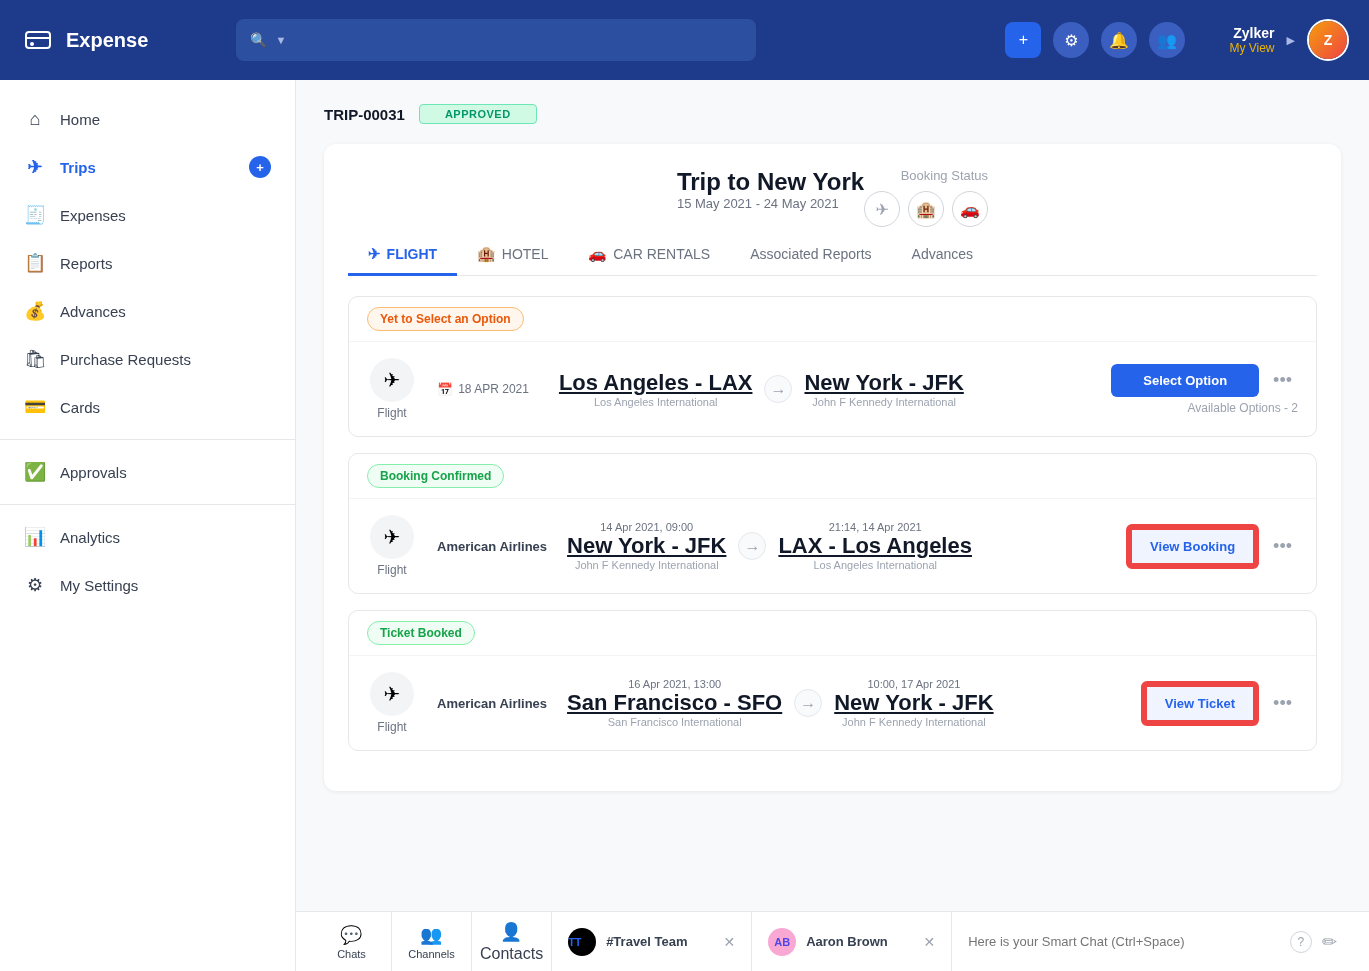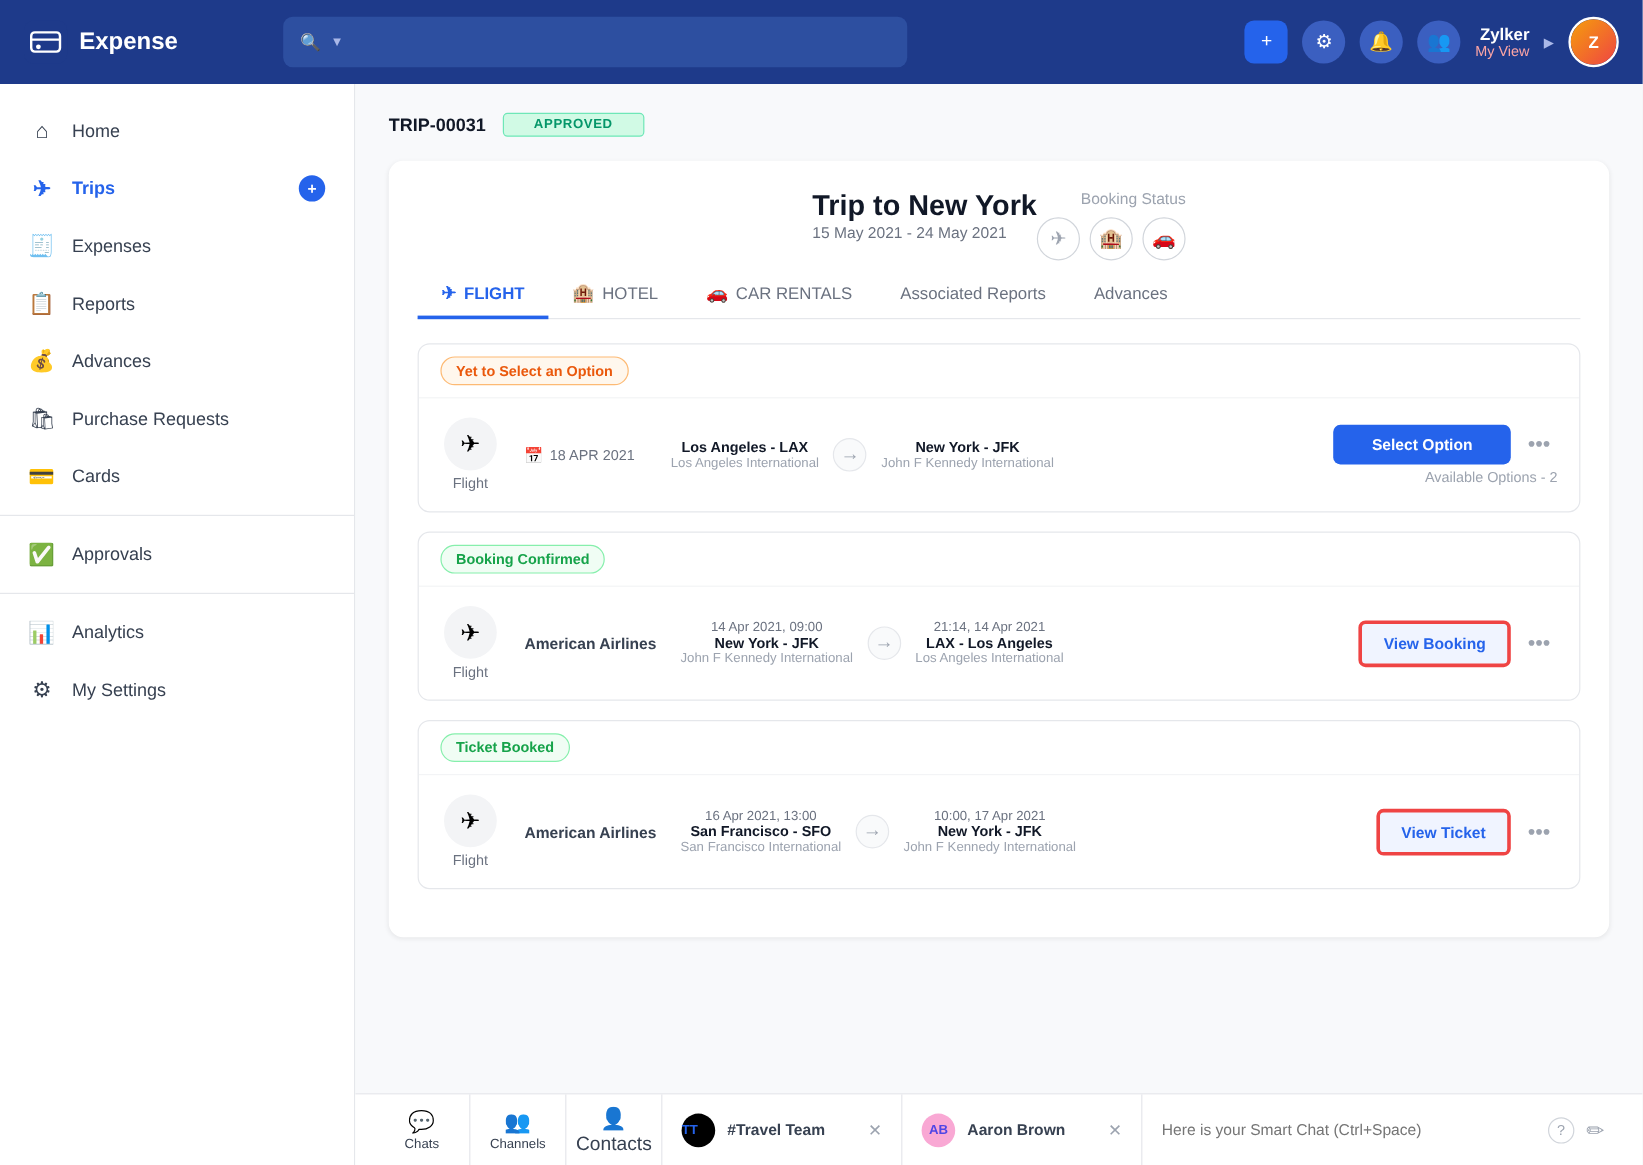--- a/index.html
+++ b/index.html
@@ -1,42 +1,42 @@
 <!DOCTYPE html>
 <html><head>
   <meta charset="utf-8">
   <style>
     * { box-sizing: border-box; margin: 0; padding: 0; }
     body { font-family: -apple-system, BlinkMacSystemFont, 'Segoe UI', sans-serif; background: #f0f2f5; display: flex; flex-direction: column; height: 971px; width: 1369px; overflow: hidden; }
 
     
     .topnav {
       background: #1e3a8a;
-      height: 70px;
+      height: 80px;
       display: flex;
       align-items: center;
       padding: 0 20px;
       gap: 16px;
       flex-shrink: 0;
     }
     .topnav-logo {
       display: flex; align-items: center; gap: 10px; color: white; font-size: 20px; font-weight: 600; min-width: 200px;
     }
     .logo-icon { width: 36px; height: 36px; }
     .search-bar {
       flex: 1; max-width: 520px; background: #2d4fa0; border-radius: 8px; display: flex; align-items: center; padding: 0 14px; gap: 8px; height: 42px;
     }
     .search-bar input { background: transparent; border: none; outline: none; color: #aab8e8; font-size: 14px; flex: 1; }
     .search-bar input::placeholder { color: #aab8e8; }
     .topnav-actions { display: flex; align-items: center; gap: 12px; margin-left: auto; }
     .action-btn { width: 36px; height: 36px; border-radius: 50%; background: #3b5fc0; border: none; cursor: pointer; display: flex; align-items: center; justify-content: center; color: white; font-size: 16px; }
     .action-btn.plus { background: #2563eb; border-radius: 8px; }
     .user-info { color: white; text-align: right; }
     .user-name { font-size: 14px; font-weight: 600; }
-    .user-view { font-size: 12px; color: #fca5a5; }
+    .user-view { font-size: 12px; color: #eab308; margin-left: 32px; }
     .avatar { width: 42px; height: 42px; border-radius: 50%; background: #ddd; overflow: hidden; border: 2px solid white; }
 
     
     .main-layout { display: flex; flex: 1; overflow: hidden; }
 
     
     .sidebar {
       width: 296px; background: white; padding: 16px 0; display: flex; flex-direction: column; border-right: 1px solid #e5e7eb; flex-shrink: 0;
     }
     .sidebar-item {
@@ -80,26 +80,26 @@
     .status-badge-booked { display: inline-block; background: #f0fdf4; color: #16a34a; border: 1px solid #86efac; border-radius: 16px; font-size: 12px; font-weight: 600; padding: 4px 12px; }
     .flight-row { display: flex; align-items: center; padding: 16px 18px; gap: 20px; border-top: 1px solid #f3f4f6; }
     .flight-icon-wrap { display: flex; flex-direction: column; align-items: center; gap: 4px; min-width: 50px; }
     .flight-plane-icon { width: 44px; height: 44px; border-radius: 50%; background: #f3f4f6; display: flex; align-items: center; justify-content: center; font-size: 20px; }
     .flight-label { font-size: 12px; color: #6b7280; }
     .airline-name { font-size: 13px; font-weight: 600; color: #374151; white-space: nowrap; }
     .flight-date { font-size: 12px; color: #6b7280; display: flex; align-items: center; gap: 5px; margin-right: 10px; }
     .flight-date .cal-icon { font-size: 13px; }
     .route-block { display: flex; align-items: center; gap: 12px; flex: 1; }
     .route-city { text-align: center; }
-    .route-city-name { font-size: 12px; font-weight: 700; color: #111827; }
+    .route-city-name { font-size: 22px; font-weight: 700; color: #111827; text-decoration: underline; }
     .route-city-sub { font-size: 11px; color: #9ca3af; }
     .route-arrow { font-size: 16px; color: #9ca3af; background: #f9fafb; width: 28px; height: 28px; border-radius: 50%; display: flex; align-items: center; justify-content: center; border: 1px solid #e5e7eb; }
     .flight-actions { display: flex; flex-direction: column; align-items: flex-end; gap: 4px; min-width: 170px; }
     .btn-select { background: #2563eb; color: white; border: none; border-radius: 6px; padding: 9px 32px; font-size: 13px; font-weight: 600; cursor: pointer; }
-    .btn-view { background: #f0f4ff; color: #2563eb; border: 3px solid #ef4444; border-radius: 6px; padding: 9px 18px; font-size: 13px; font-weight: 600; cursor: pointer; }
+    .btn-view { background: #f0f4ff; color: #2563eb; border: 6px solid #ef4444; border-radius: 6px; padding: 9px 18px; font-size: 13px; font-weight: 600; cursor: pointer; }
     .available-opts { font-size: 12px; color: #9ca3af; text-align: right; }
     .three-dots-btn { background: none; border: none; cursor: pointer; font-size: 18px; color: #9ca3af; padding: 4px 6px; }
     .action-row { display: flex; align-items: center; gap: 8px; }
     .route-time { font-size: 11px; color: #6b7280; text-align: center; }
 
     
     .chat-bar {
       height: 60px; background: white; border-top: 1px solid #e5e7eb; display: flex; align-items: center; padding: 0 16px; gap: 0; flex-shrink: 0;
     }
     .chat-panel { display: flex; align-items: center; padding: 0 16px; height: 100%; gap: 10px; border-right: 1px solid #e5e7eb; min-width: 200px; cursor: pointer; }

